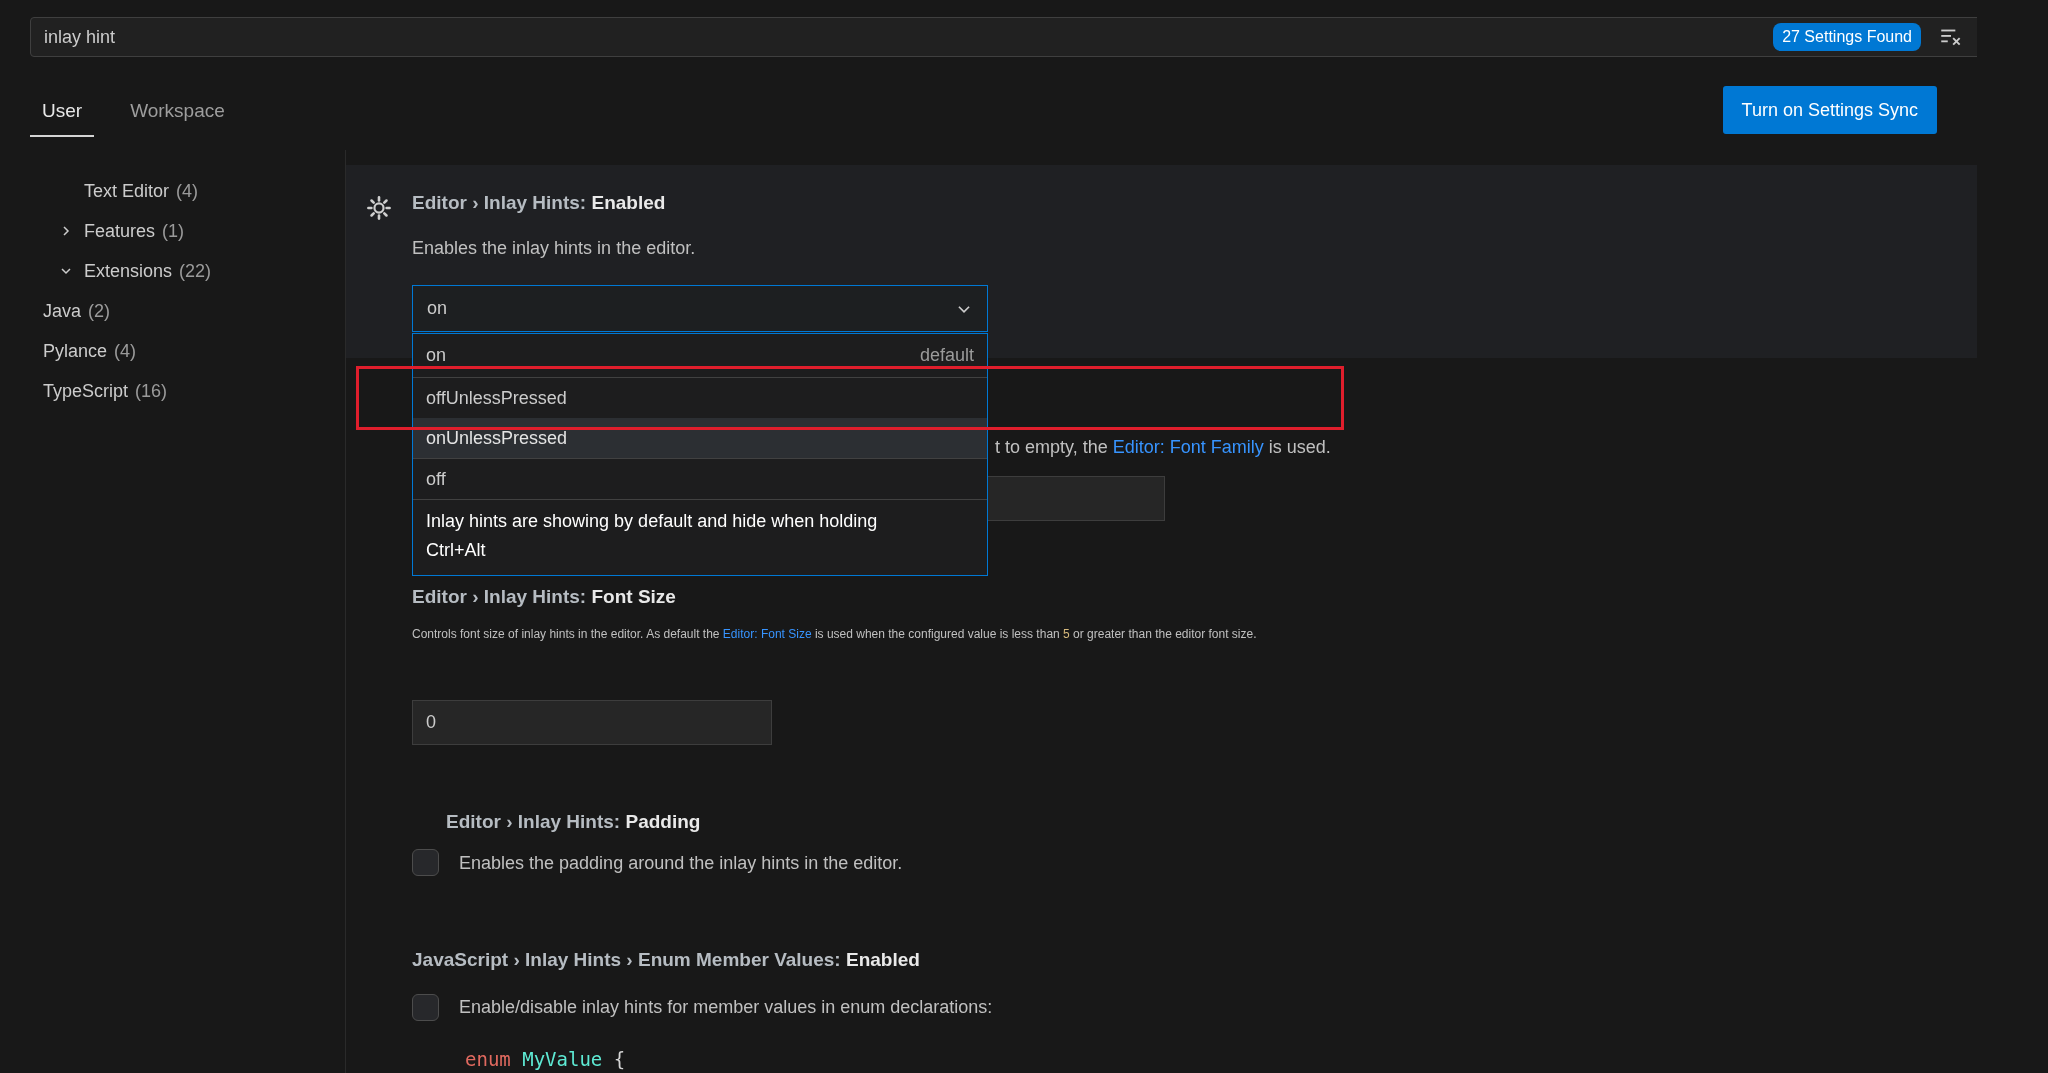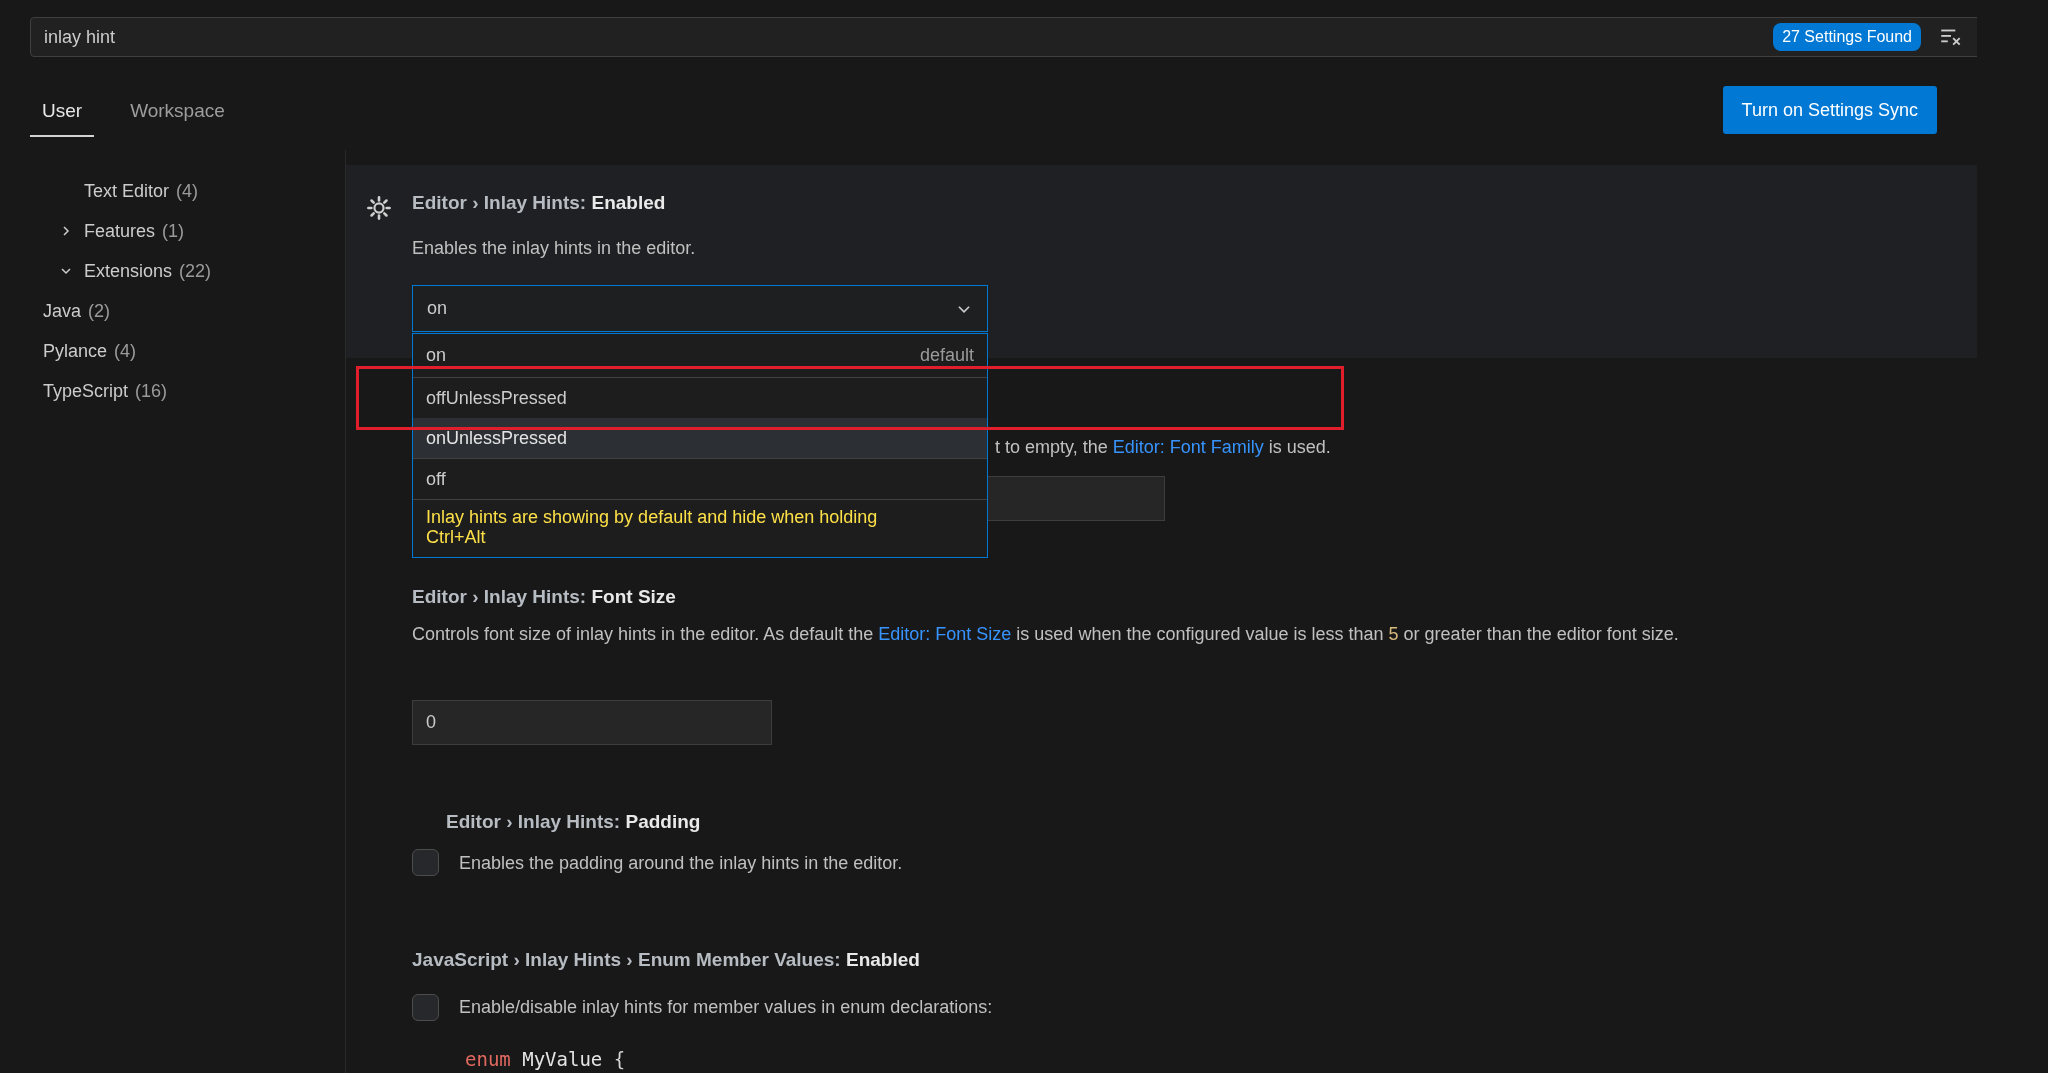--- a/index.html
+++ b/index.html
@@ -51,35 +51,35 @@
   .select .chev-right { margin-left:auto; display:flex; }
 
   
   .dropdown { position:absolute; left:412px; top:333px; width:576px; background:#1d1d1e;
     border:1px solid #0078d4; z-index:10; }
   .dd-row { height:43px; display:flex; align-items:center; padding:0 13px; font-size:18px; color:#cccccc; cursor:pointer; }
   .dd-row.h40 { height:40px; }
   .dd-row.focused { background:#2c2f33; color:#e4e4e4; }
   .dd-default { margin-left:auto; color:#9b9b9b; }
   .dd-sep { height:1px; background:#414141; }
-  .dd-desc { padding:7px 13px 10px 13px; font-size:18px; line-height:20px; color:#fde047; max-width:480px; }
+  .dd-desc { padding:7px 13px 10px 13px; font-size:18px; line-height:29px; color:#ffffff; max-width:480px; }
 
   
   .red-box { position:absolute; left:356px; top:366px; width:988px; height:64px;
     border:3px solid #e01e2c; z-index:30; pointer-events:none; }
 
   
   .ff-frag { position:absolute; left:995px; top:437px; font-size:18px; color:#c0c0c0; z-index:2; white-space:nowrap; }
   .ff-input { position:absolute; left:412px; top:476px; width:753px; height:45px;
     background:#262626; border:1px solid #3d3d3d; z-index:3; color:#cccccc; font-size:18px;
     padding:0 13px; font-family:inherit; outline:none; }
 
   
   .fs-title { position:absolute; left:412px; top:586px; }
-  .fs-desc { position:absolute; left:412px; top:620px; width:1365px; font-size:18px; line-height:29px; color:#c0c0c0; }
+  .fs-desc { position:absolute; left:412px; top:620px; width:1365px; font-size:12px; line-height:29px; color:#c0c0c0; }
   .fs-input { position:absolute; left:412px; top:700px; width:360px; height:45px;
     background:#262626; border:1px solid #3d3d3d; color:#cccccc; font-size:18px;
     padding:0 13px; font-family:inherit; outline:none; }
 
   
   .pad-title { position:absolute; left:412px; top:811px;margin-left:34px; }
   .checkbox { position:absolute; width:27px; height:27px; border:1px solid #4c4c4c;
     border-radius:6px; background:#27282b; cursor:pointer; }
   .pad-check { left:412px; top:849px; }
   .pad-desc { position:absolute; left:459px; top:853px; }
@@ -87,21 +87,21 @@
   
   .enum-title { position:absolute; left:412px; top:949px; }
   .enum-check { left:412px; top:994px; }
   .enum-desc { position:absolute; left:459px; top:997px; }
   .code-line { position:absolute; left:465px; top:1048px; font-family:"DejaVu Sans Mono", monospace; font-size:19px; }
 
   
   .p-link { color:#3794ff; cursor:pointer; }
   .p-code { color:#d7ba7d; }
   .p-kw { color:#e0695f; }
-  .p-type { color:#e5e5e5; }
+  .p-type { color:#5eead4; }
   .p-brace { color:#d4d4d4; }
 </style>
 </head>
 <body>
 
 <div id="app">
 
   <div class="search-box">
     <input class="search-input" type="text" value="inlay hint" style="">
     <span class="badge">27 Settings Found</span>

